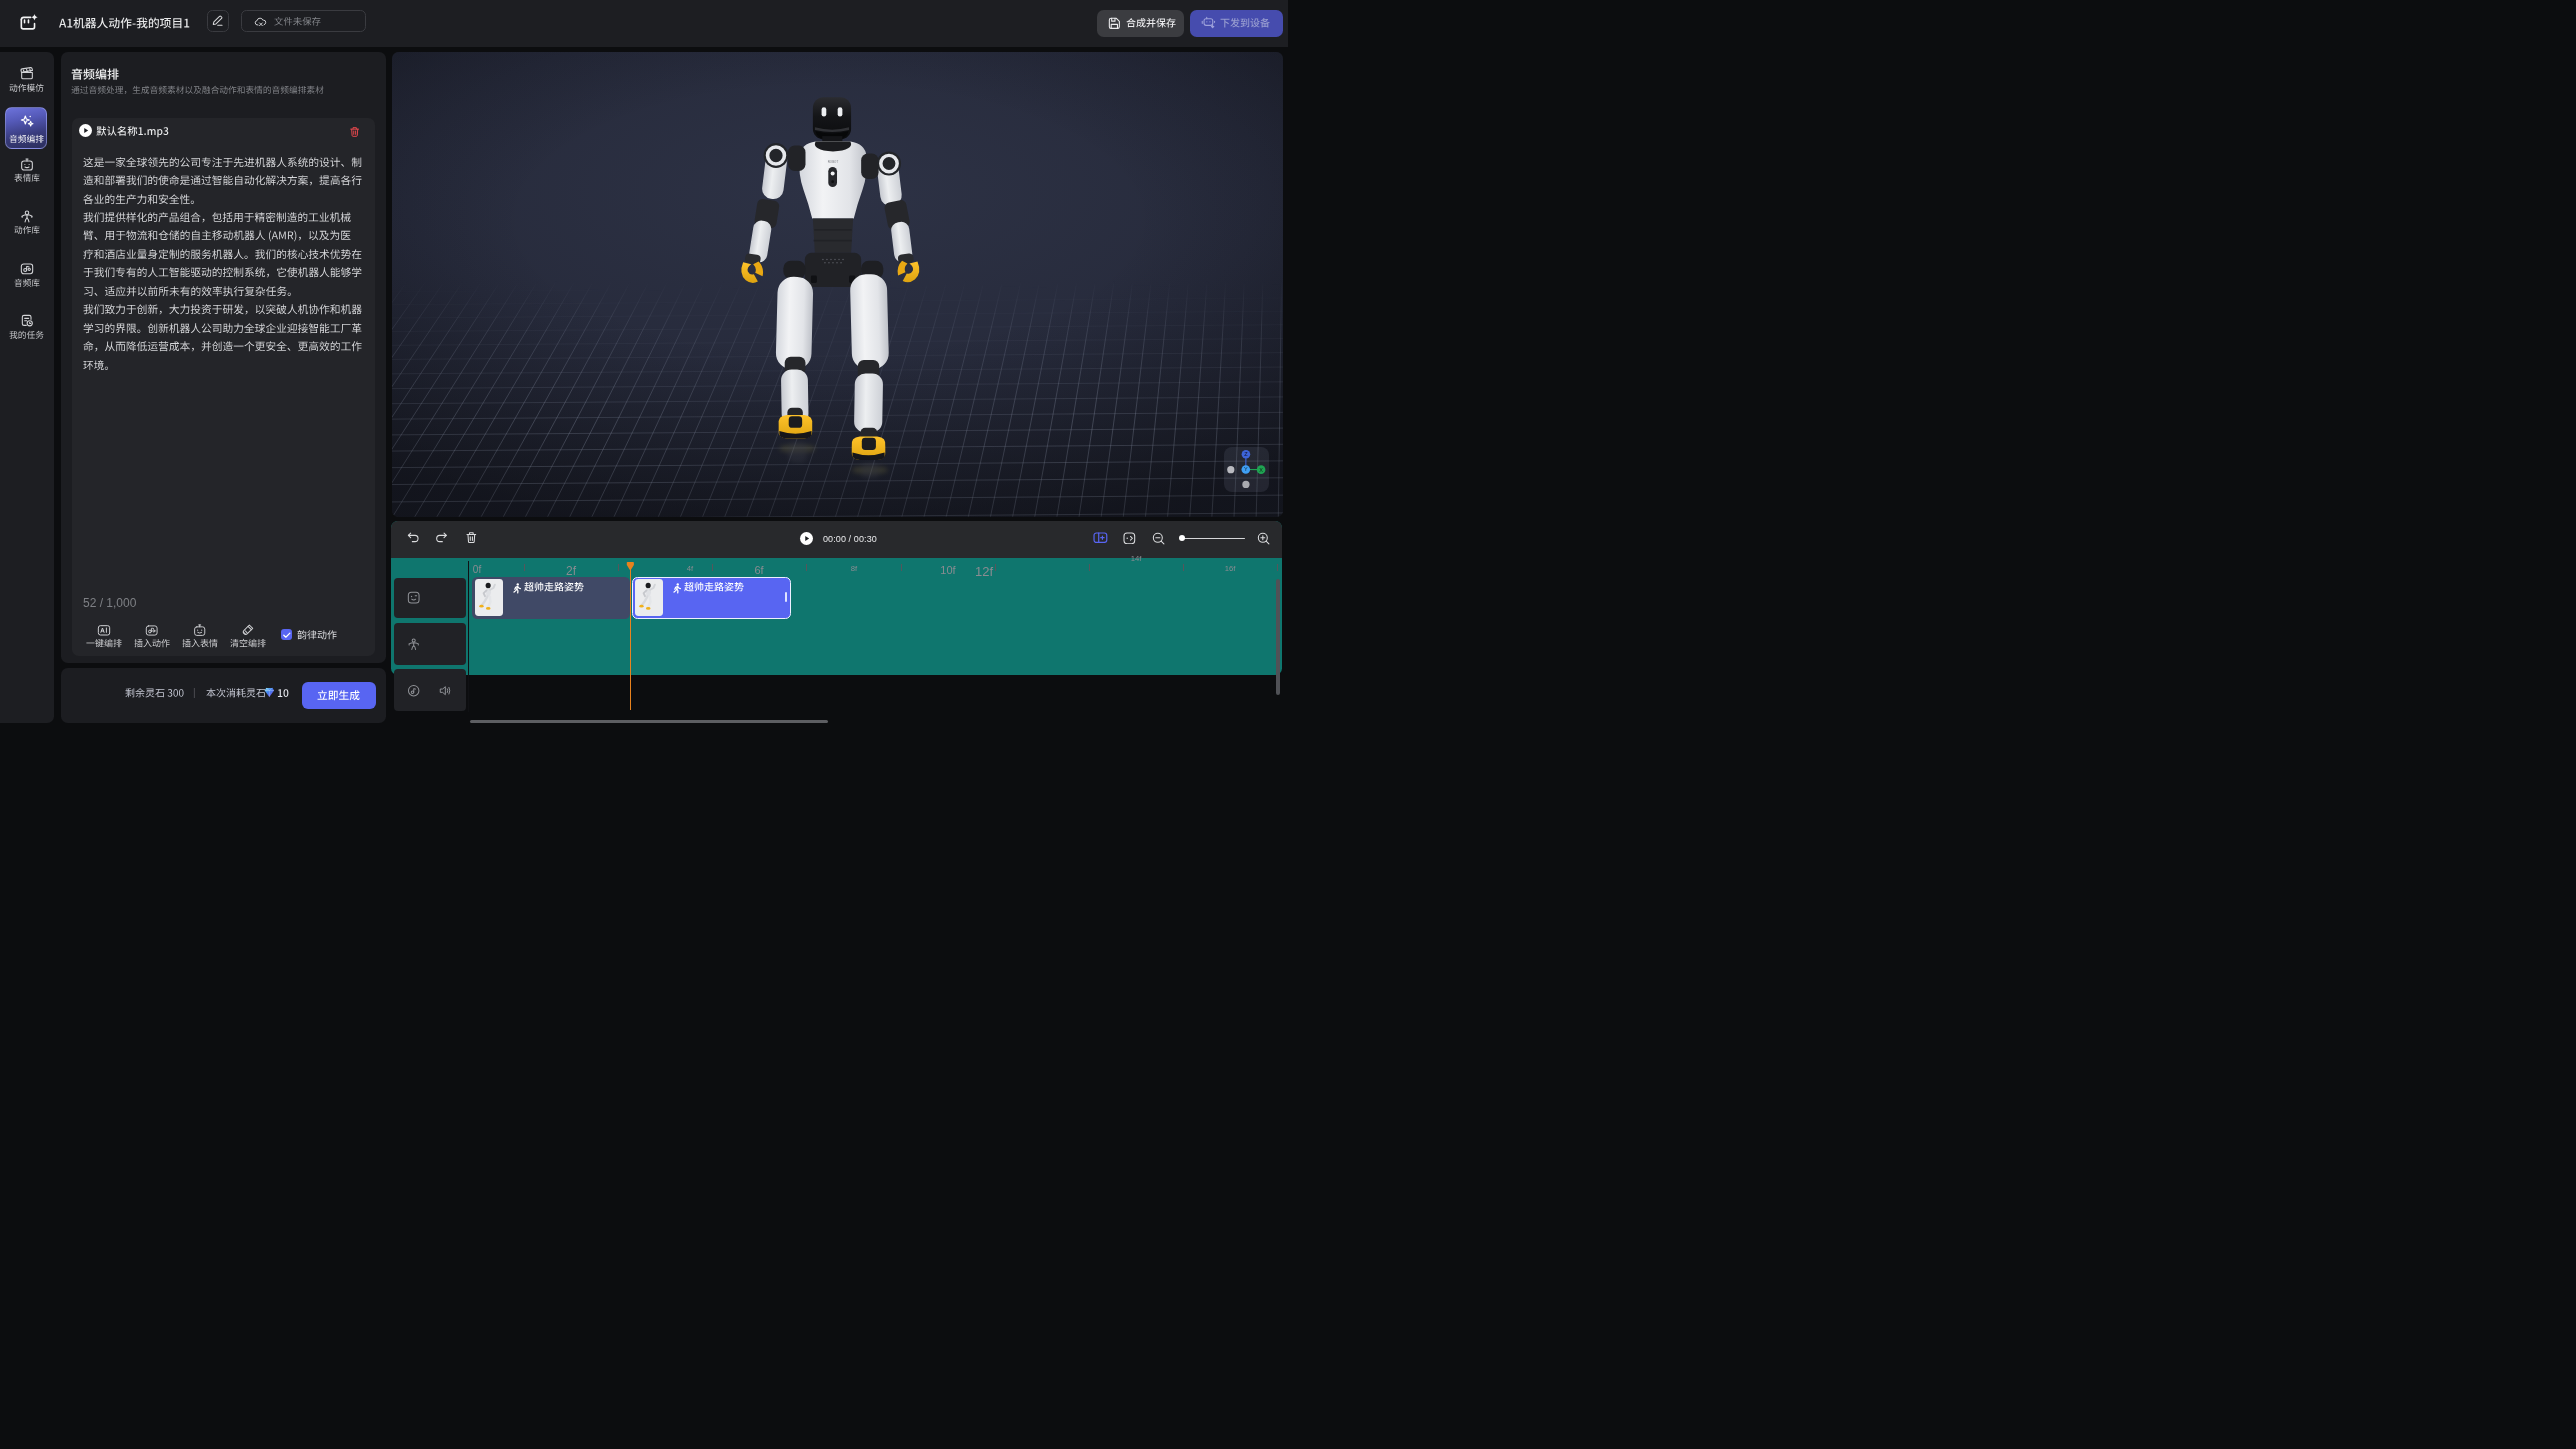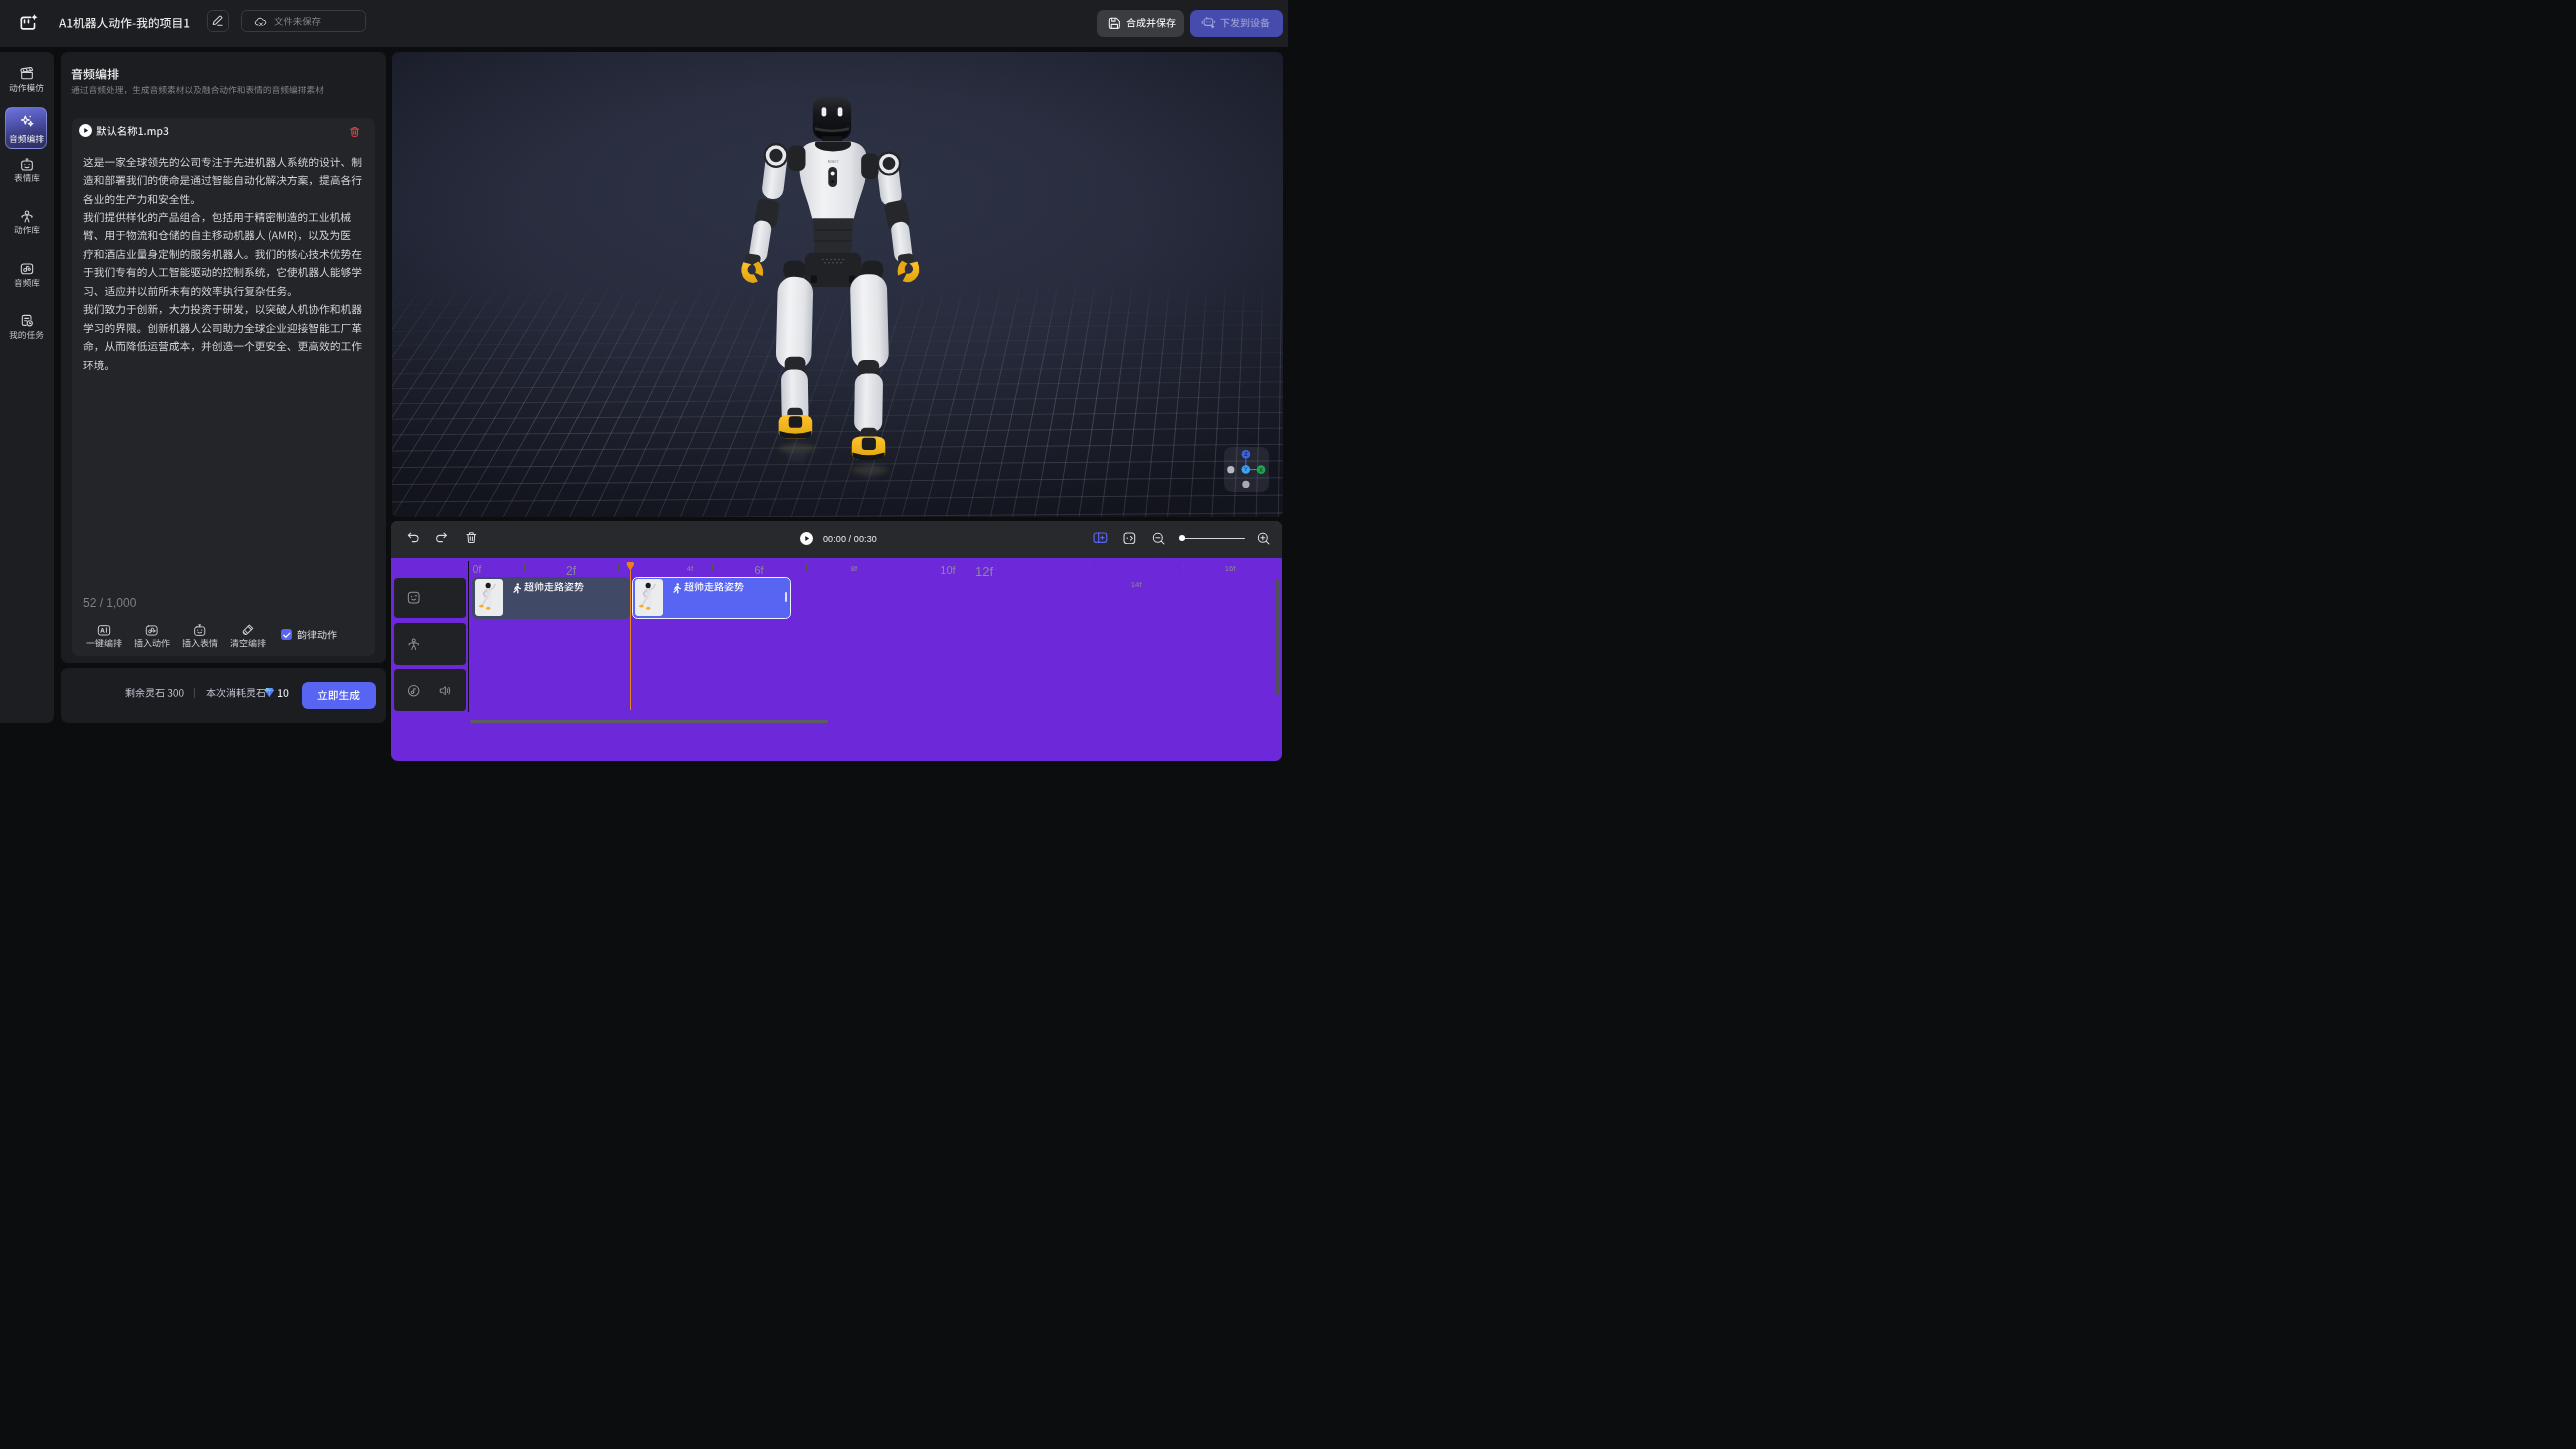--- a/index.html
+++ b/index.html
@@ -4,21 +4,21 @@
 html,body{width:1288px;height:725px;background:#0c0d0f;overflow:hidden;font-family:"Liberation Sans",sans-serif}
 .abs{position:absolute}
 .t{position:absolute;overflow:visible}
 #header{position:absolute;left:0;top:0;width:1288px;height:47px;background:#1d1e22}
 #rail{position:absolute;left:0;top:52px;width:54px;height:671px;background:#1d1e22;border-radius:0 6.7px 6.7px 0}
 #panel{position:absolute;left:61px;top:52px;width:325px;height:611px;background:#1c1d21;border-radius:6.7px}
 #card{position:absolute;left:10.5px;top:66px;width:303px;height:538px;background:#242529;border-radius:6.7px}
 #footer{position:absolute;left:61px;top:668px;width:325px;height:55px;background:#1c1d21;border-radius:6.7px}
 #vp{position:absolute;left:392px;top:52px;width:891px;height:465px;border-radius:6.7px;overflow:hidden;background:radial-gradient(115% 90% at 50% 30%,#2d3245 0%,#272b3c 42%,#20232f 75%,#1c1e29 100%)}
 #vpshade{position:absolute;inset:0;background:radial-gradient(82% 68% at 49% 36%,rgba(0,0,0,0) 42%,rgba(9,10,16,.26) 72%,rgba(8,9,14,.52) 100%)}
-#bottom{position:absolute;left:391px;top:521px;width:891px;height:240px;background:#6d28d9;border-radius:6.7px;overflow:hidden}
+#bottom{position:absolute;left:391px;top:521px;width:891px;height:154px;background:#0f766e;border-radius:6.7px;overflow:hidden}
 #playbar{position:absolute;left:0;top:0;width:100%;height:37px;background:#28292c}
 .tlbox{position:absolute;left:3px;width:72px;background:#212226;border-radius:4px}
 .ibtn{position:absolute;border:0.7px solid #3a3b40;border-radius:5.4px}
 </style></head><body>
 <div id="header"></div>
 <svg class="abs" style="left:19px;top:13.4px" width="20" height="18" viewBox="0 0 30 27">
 <g fill="none" stroke="#f2f3f4" stroke-width="2.4" stroke-linecap="round" stroke-linejoin="round">
 <path d="M3.5 10 L3.5 21 Q3.5 23.8 6.3 23.8 L20.5 23.8 Q23.3 23.8 23.3 21 L23.3 16"></path>
 <path d="M3.5 10 Q3.5 6.5 7 6.5 L17.5 6.5"></path>
 <path d="M8.3 10.5 L8.3 14.5"></path>
@@ -968,21 +968,21 @@
       <path d="M5.7 8.7 L11.7 8.7 M8.7 5.7 L8.7 11.7"></path>
     </svg>
   </div>
 <div class="t" style="left:477px;top:564px;font-size:10px;color:#8a8c91;transform:translateX(-50%)">0f</div>
 <div class="t" style="left:571px;top:564px;font-size:12px;color:#8a8c91;transform:translateX(-50%)">2f</div>
 <div class="t" style="left:690px;top:564px;font-size:7.7px;color:#8a8c91;transform:translateX(-50%)">4f</div>
 <div class="t" style="left:759px;top:564px;font-size:11px;color:#8a8c91;transform:translateX(-50%)">6f</div>
 <div class="t" style="left:854px;top:564px;font-size:7.7px;color:#8a8c91;transform:translateX(-50%)">8f</div>
 <div class="t" style="left:948px;top:564px;font-size:11px;color:#8a8c91;transform:translateX(-50%)">10f</div>
 <div class="t" style="left:984px;top:564px;font-size:13px;color:#8a8c91;transform:translateX(-50%)">12f</div>
-<div class="t" style="left:1136px;top:580px;font-size:7.7px;color:#8a8c91;transform:translateX(-50%)">14f</div>
+<div class="t" style="left:1136px;top:554px;font-size:7.7px;color:#8a8c91;transform:translateX(-50%)">14f</div>
 <div class="t" style="left:1230px;top:564px;font-size:7.7px;color:#8a8c91;transform:translateX(-50%)">16f</div>
 <div class="abs" style="left:524px;top:564px;width:0.8px;height:6.7px;background:#55565b"></div>
 <div class="abs" style="left:618px;top:564px;width:0.8px;height:6.7px;background:#55565b"></div>
 <div class="abs" style="left:712px;top:564px;width:0.8px;height:6.7px;background:#55565b"></div>
 <div class="abs" style="left:806px;top:564px;width:0.8px;height:6.7px;background:#55565b"></div>
 <div class="abs" style="left:901px;top:564px;width:0.8px;height:6.7px;background:#55565b"></div>
 <div class="abs" style="left:995px;top:564px;width:0.8px;height:6.7px;background:#55565b"></div>
 <div class="abs" style="left:1089px;top:564px;width:0.8px;height:6.7px;background:#55565b"></div>
 <div class="abs" style="left:1183px;top:564px;width:0.8px;height:6.7px;background:#55565b"></div>
 <div class="abs" style="left:1277px;top:564px;width:0.8px;height:6.7px;background:#55565b"></div>

